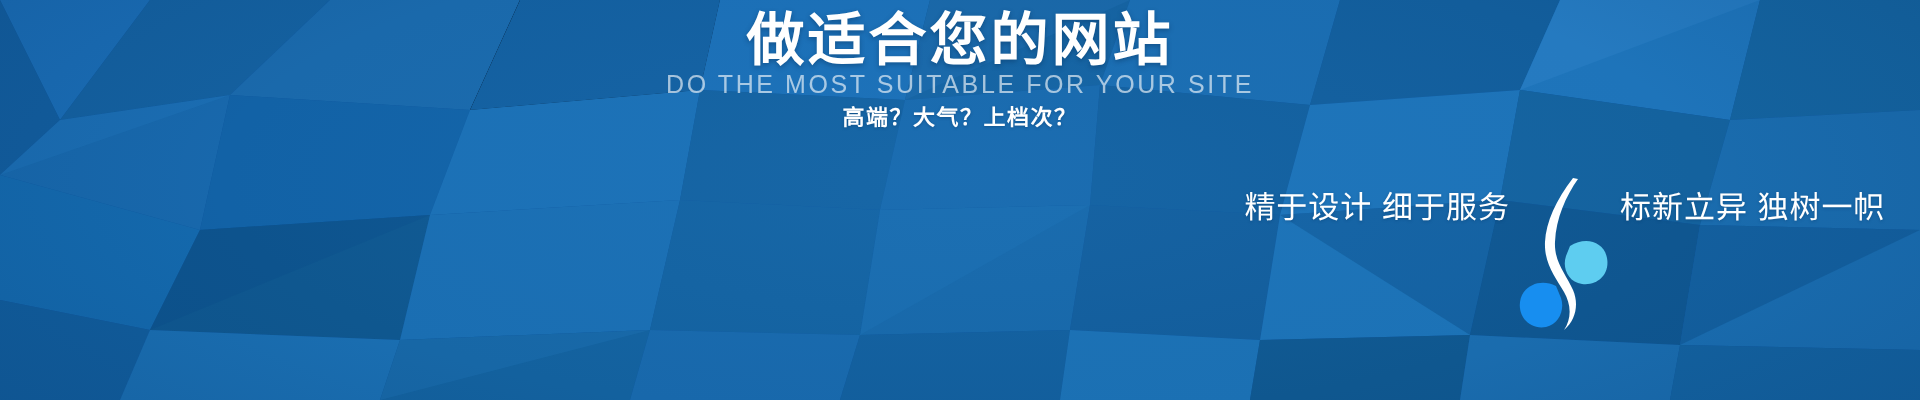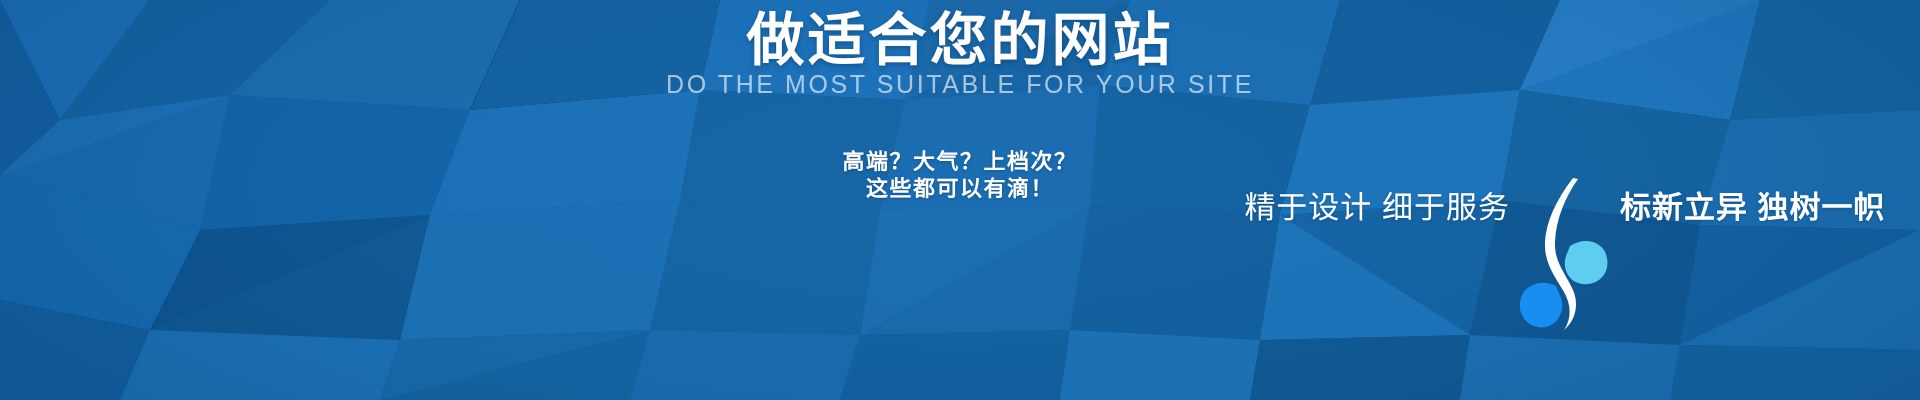--- a/index.html
+++ b/index.html
@@ -73,21 +73,20 @@
     letter-spacing: 2.6px;
     white-space: nowrap;
   }
 
   .sub-cn {
     position: absolute;
     top: 104px;
     left: 0;
     width: 1920px;
     text-align: center;
-    margin-top: 44px;
   }
   .sub-cn-line {
     font-size: 22px;
     line-height: 27px;
     font-weight: bold;
     color: #ffffff;
     letter-spacing: 1.5px;
     white-space: nowrap;
     text-shadow: 0 1px 3px rgba(6,48,92,0.40);
   }
@@ -106,21 +105,21 @@
   .slogan {
     font-size: 31px;
     line-height: 40px;
     font-weight: normal;
     color: #ffffff;
     letter-spacing: 1px;
     white-space: nowrap;
     text-shadow: 0 1px 3px rgba(6,48,92,0.35);
   }
   .slogan-left  { width: 300px; text-align: right; }
-  .slogan-right { width: 300px; text-align: left; font-weight: bold; }
+  .slogan-right { width: 300px; text-align: left; }
 
   .logo-slot {
     width: 110px;
     height: 60px;
     position: relative;
   }
 
   
   .logo-mark {
     position: absolute;
@@ -198,21 +197,20 @@
 
   <div class="content">
 
     <div class="title-block">
       <div class="main-title">做适合您的网站</div>
       <div class="sub-en">DO THE MOST SUITABLE FOR YOUR SITE</div>
     </div>
 
     <div class="sub-cn">
       <div class="sub-cn-line">高端？大气？上档次？</div>
-      <div class="sub-cn-line">这些都可以有滴！</div>
     </div>
 
     <div class="slogan-row">
       <div class="slogan slogan-left">精于设计 细于服务</div>
 
       <div class="logo-slot">
         <div class="logo-mark">
           <svg viewBox="0 0 110 160" aria-hidden="true">
 
             <path d="M63 4

